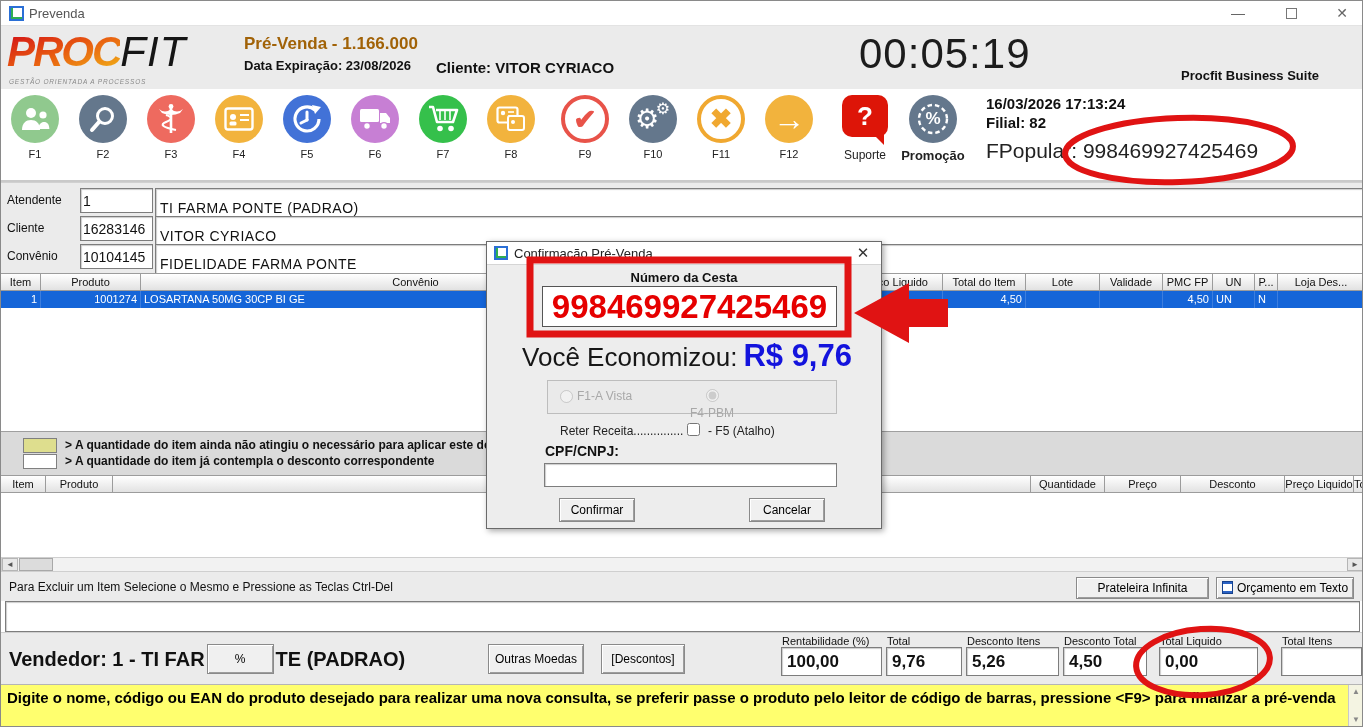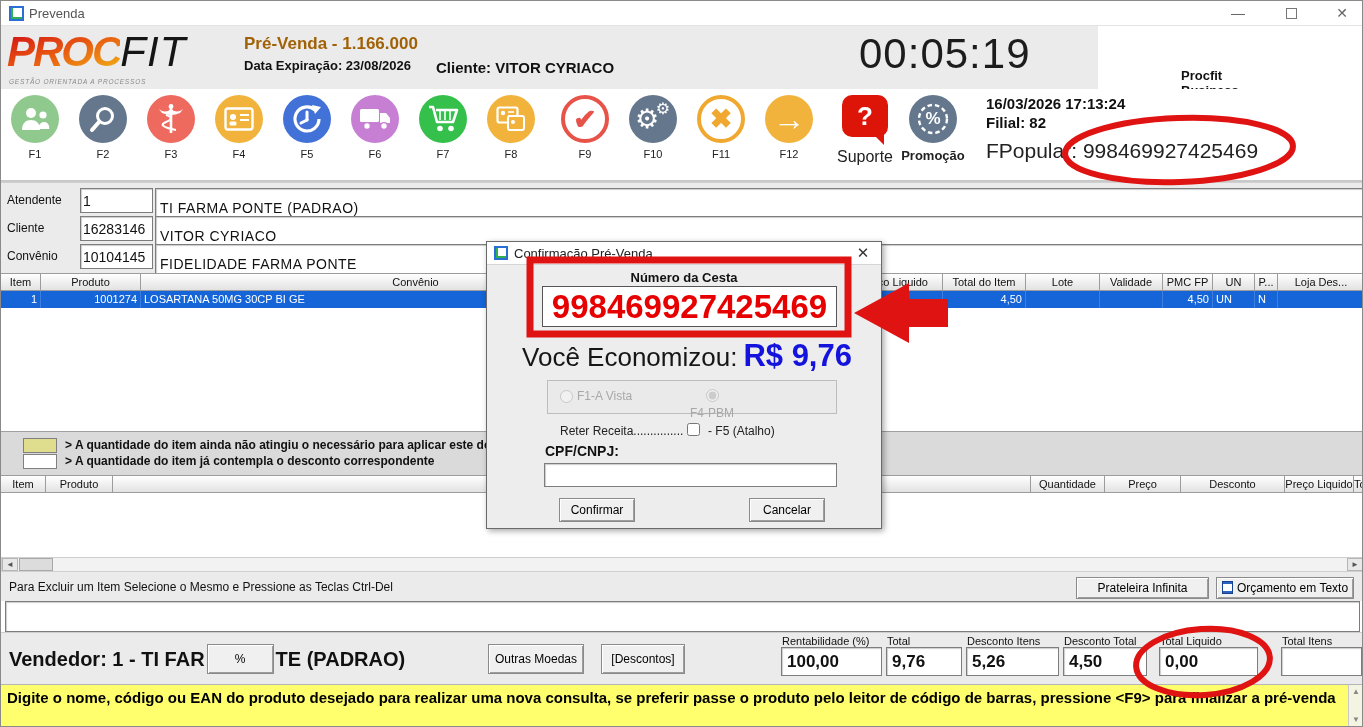--- a/index.html
+++ b/index.html
@@ -8,21 +8,21 @@
   .app { position:relative; width:1363px; height:727px; background:#fff; overflow:hidden; border:1px solid #8a8a8a; }
 
   
   .titlebar { position:absolute; left:0; top:0; width:1363px; height:25px; background:#fff; border-bottom:1px solid #e3e3e3; }
   .titlebar .title { position:absolute; left:28px; top:5px; font-size:13px; color:#555; }
   .appicon { position:absolute; left:8px; top:5px; width:15px; height:15px; background:#fff; border:2px solid #2a6fd6; box-shadow:inset 2px -2px 0 #2fae52; }
   .wbtn { position:absolute; top:0; width:44px; height:25px; text-align:center; line-height:24px; color:#666; font-size:14px; cursor:pointer; }
   .wmax { border:1px solid #777; width:11px; height:11px; display:inline-block; margin-top:7px; }
 
   
-  .header { position:absolute; left:0; top:25px; width:1097px; height:63px; background:#ebebeb; }
+  .header { position:absolute; left:0; top:25px; width:1363px; height:63px; background:#ebebeb; }
   .logo { position:absolute; left:6px; top:2px; white-space:nowrap; }
   .logo-proc { font-style:italic; font-weight:900; font-size:42px; letter-spacing:-2px;
     background:linear-gradient(160deg,#d41616 15%,#e85b10 55%,#f2b importance01;); }
   .logo-proc { background:linear-gradient(160deg,#d41616 10%,#e85b10 50%,#f0a816 90%);
     -webkit-background-clip:text; background-clip:text; color:transparent; }
   .logo-fit { font-style:italic; font-weight:300; font-size:42px; color:#151515; letter-spacing:1px; }
   .logo-tag { position:absolute; left:2px; top:50px; font-size:6.5px; letter-spacing:.8px; color:#8a8a8a; font-style:italic; white-space:nowrap; }
   .h-prevenda { position:absolute; left:243px; top:8px; font-size:17px; font-weight:bold; color:#a16207; }
   .h-expira  { position:absolute; left:243px; top:32px; font-size:13px; font-weight:bold; color:#111; }
   .h-cliente { position:absolute; left:435px; top:33px; font-size:15px; font-weight:bold; color:#111; }
@@ -258,21 +258,21 @@
       <div class="tb-item">
         <div class="circ c-ring-org" style="font-size:27px;font-weight:900;">✖</div>
         <div class="tb-label">F11</div>
       </div>
       <div class="tb-item">
         <div class="circ c-orange" style="font-size:32px;font-weight:bold;">→</div>
         <div class="tb-label">F12</div>
       </div>
       <div class="tb-item gap2">
         <div class="bubble">?</div>
-        <div class="tb-label" style="margin-top:11px;font-size:16px;">Suporte</div>
+        <div class="tb-label" style="margin-top:11px;font-size:12px;">Suporte</div>
       </div>
       <div class="tb-item">
         <div class="circ c-slate" style="position:relative;">
           <svg class="ic" width="40" height="40" viewBox="0 0 40 40" style="position:absolute;left:4px;top:4px;">
               <circle cx="20" cy="20" r="14" fill="none" stroke="#fff" stroke-width="2.4" stroke-dasharray="4.5,3"></circle>
             </svg>
           <span style="font-size:17px;font-weight:bold;position:relative;">%</span>
         </div>
         <div class="tb-label b">Promoção</div>
       </div>

